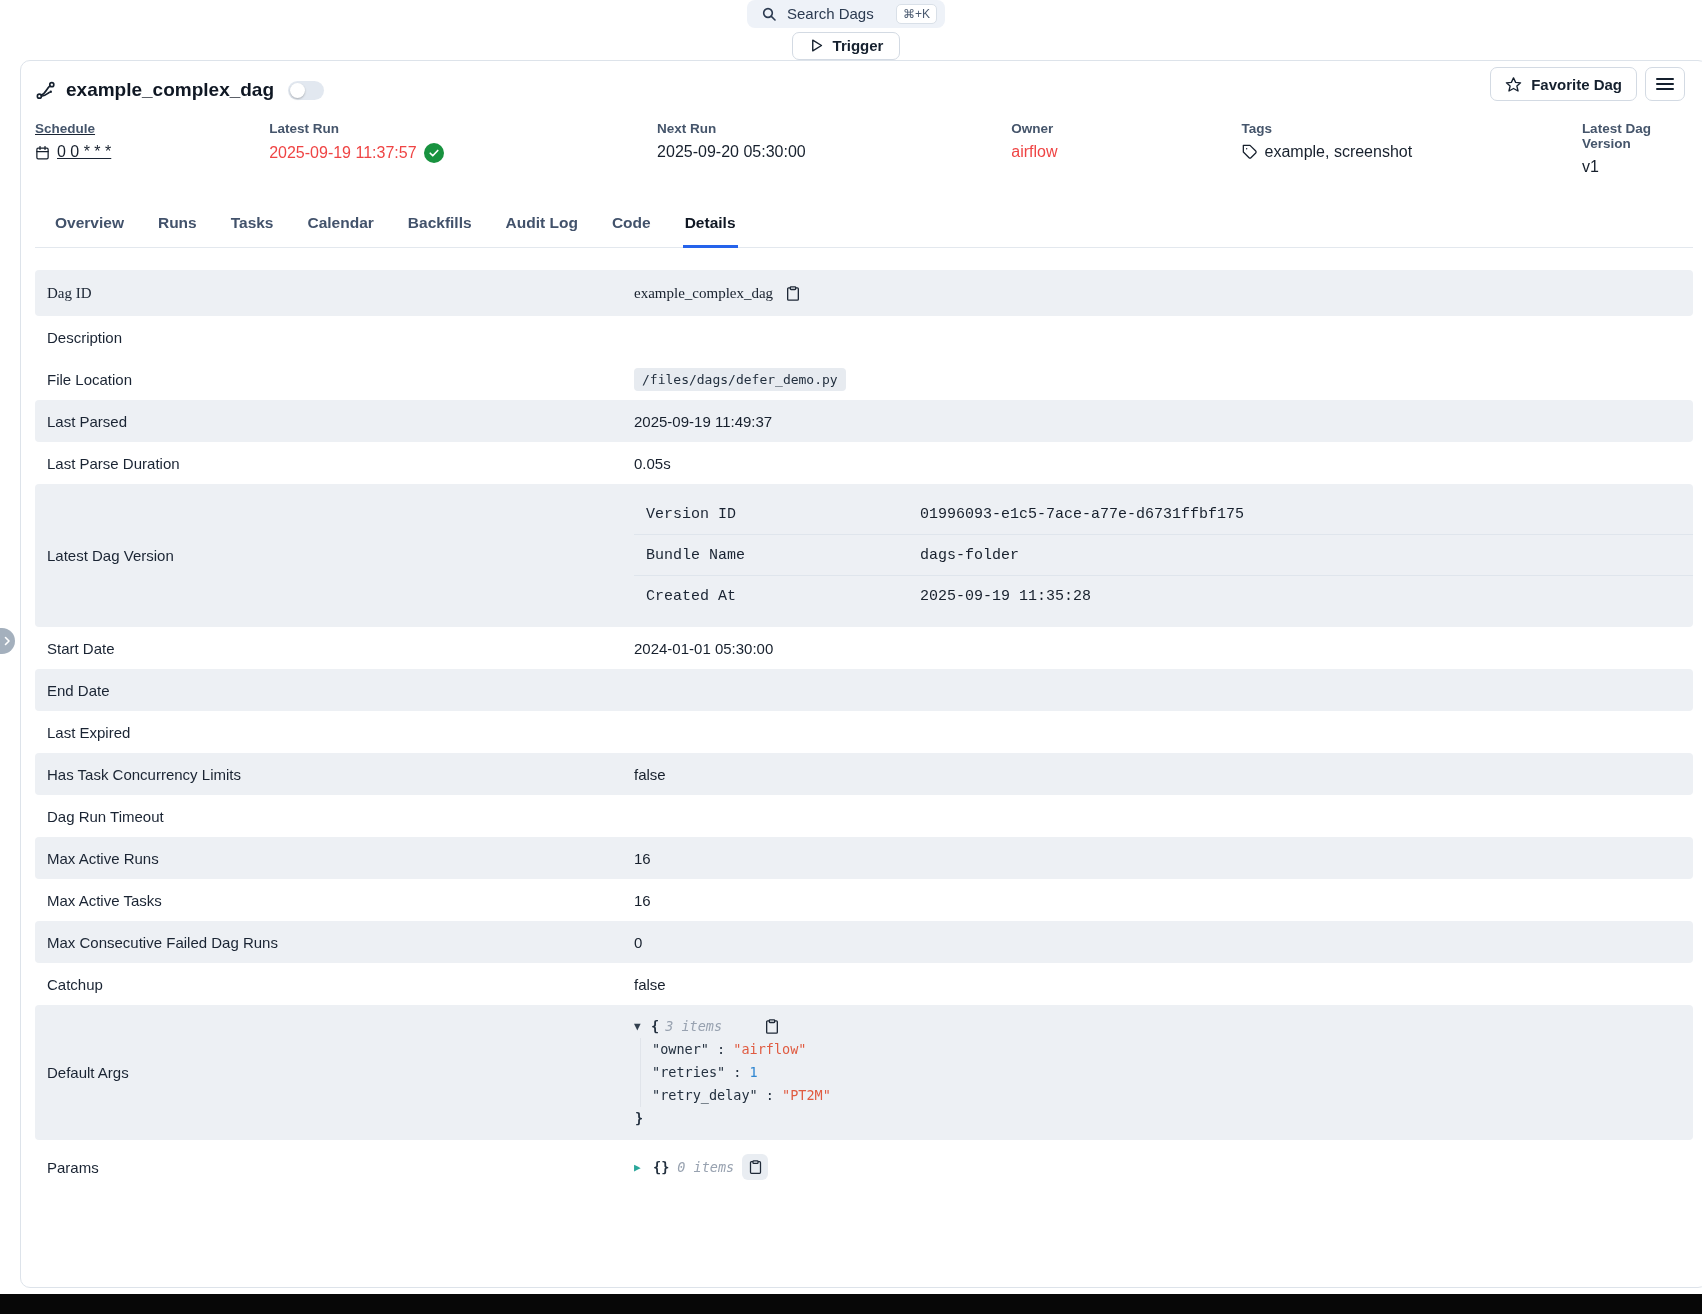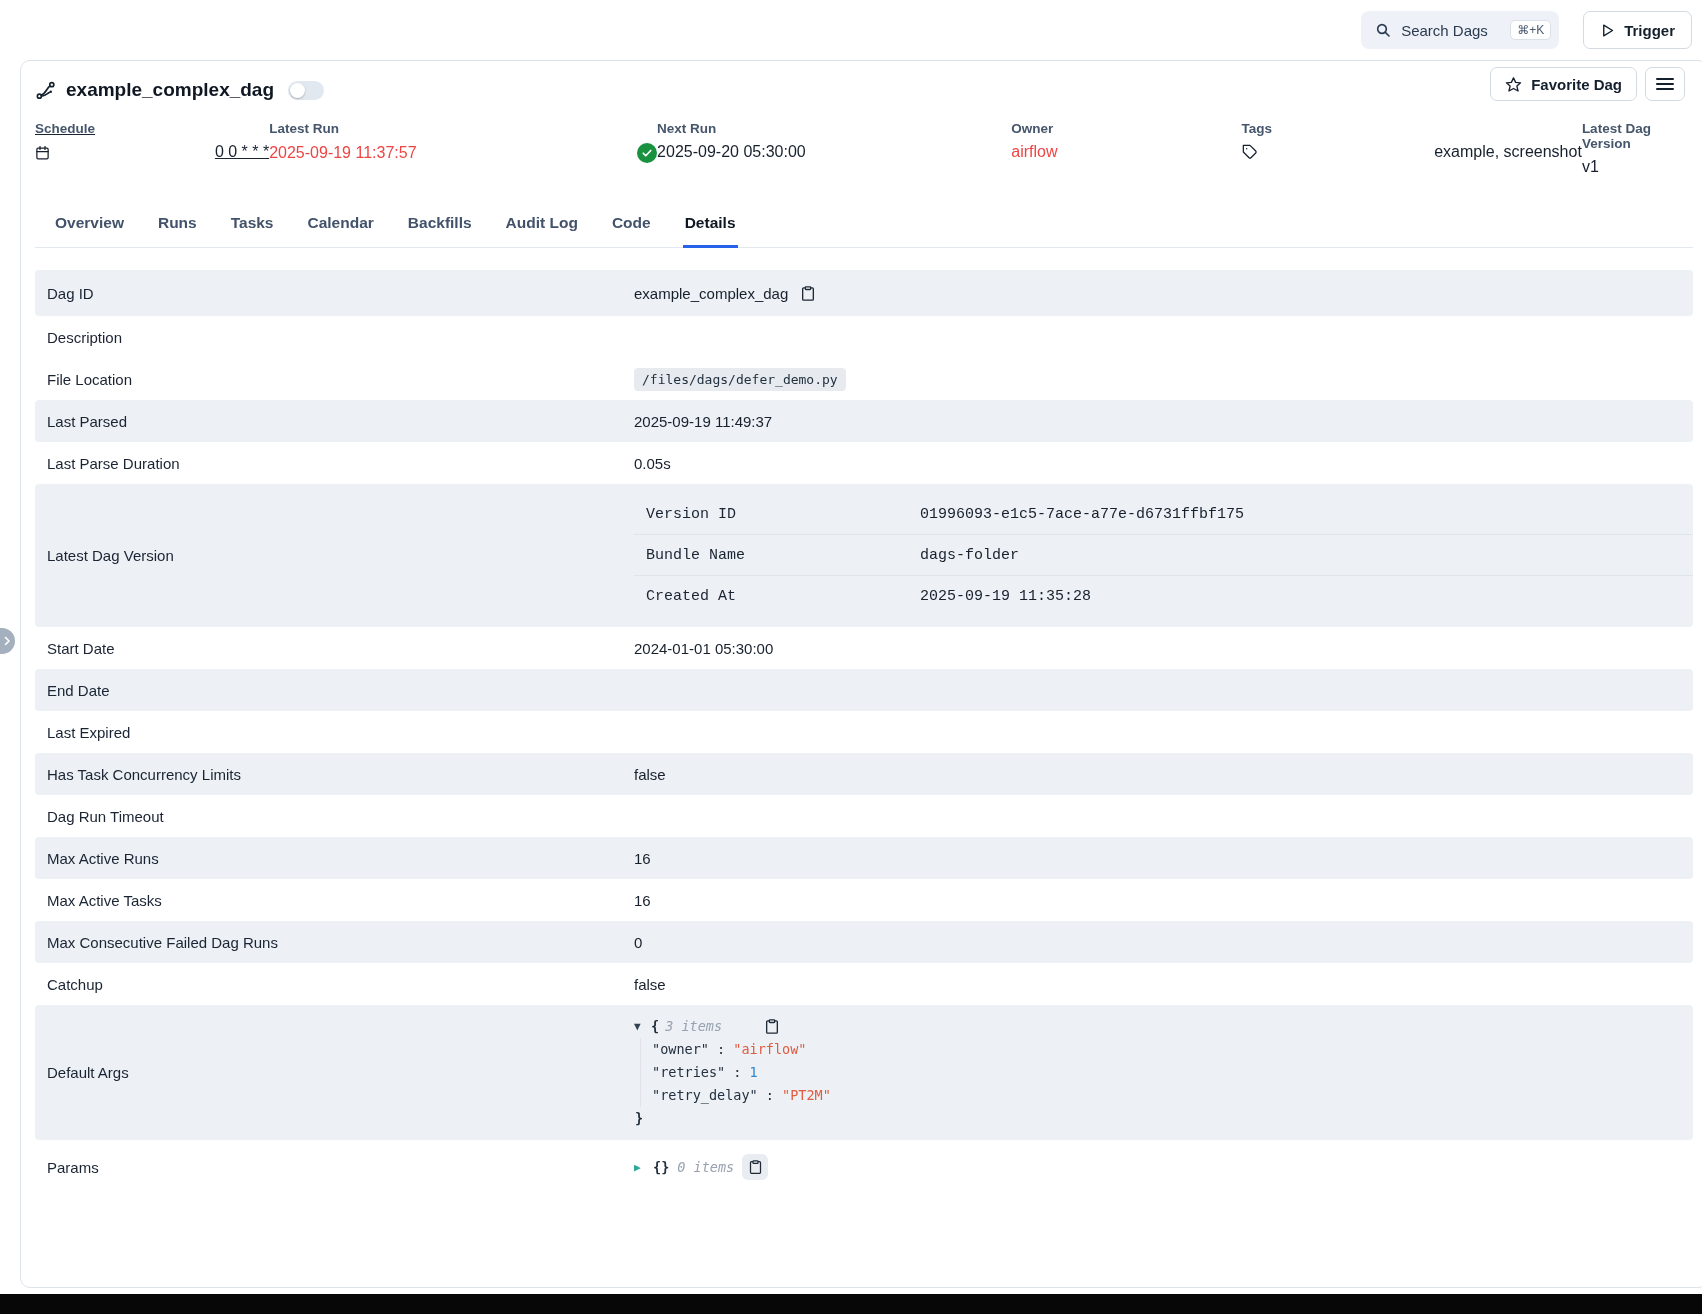--- a/index.html
+++ b/index.html
@@ -2,21 +2,21 @@
 <html><head>
 <meta charset="utf-8">
 <style>
   * { margin:0; padding:0; box-sizing:border-box; }
   html,body { width:1702px; height:1314px; background:#ffffff; overflow:hidden;
     font-family:"Liberation Sans", sans-serif; color:#1a2433; }
   .stage { position:relative; width:1702px; height:1314px; background:#fff; }
 
   
   .topbar { position:absolute; top:0; left:0; right:0; height:60px; background:#fff;
-    display:flex; align-items:center; justify-content:flex-end; gap:24px; padding-right:10px; }
+    display:flex; align-items:center; justify-content:flex-end; gap:4px; padding-right:10px;flex-direction:column; }
   .search-pill { display:flex; align-items:center; gap:10px; width:198px; height:38px;
     background:#eef2f8; border-radius:8px; padding:0 8px 0 14px; cursor:pointer; }
   .search-pill .label { font-size:15px; color:#2b3a50; flex:1; }
   .kbd { background:#fff; border:1px solid #d9e0e8; border-radius:5px; font-size:12px;
     color:#4a5a70; padding:2px 6px; line-height:1.2; }
   .btn { display:inline-flex; align-items:center; gap:9px; background:#fff;
     border:1px solid #d3dae3; border-radius:7px; font-size:15px; font-weight:600;
     color:#15202e; cursor:pointer; }
   .btn.trigger { height:38px; padding:0 16px; }
 
@@ -32,21 +32,21 @@
   .toggle .knob { position:absolute; top:2px; left:2px; width:15px; height:15px;
     background:#fff; border-radius:50%; box-shadow:0 1px 2px rgba(0,0,0,.25); }
 
   .header-actions { position:absolute; top:6px; right:22px; display:flex; gap:8px; }
   .btn.favorite { height:34px; padding:0 14px; }
   .btn.menu { height:34px; width:40px; justify-content:center; }
 
   .info-row { display:flex; margin-top:12px; padding-bottom:14px; }
   .info-col .ilabel { font-size:13.5px; font-weight:600; color:#45556b; }
   .info-col .ivalue { margin-top:7px; font-size:16px; color:#17202d; display:flex;
-    align-items:center; gap:7px;justify-content:space-between; }
+    align-items:center; gap:7px; }
   .col-schedule { width:236px;text-decoration:underline; }
   .col-latest-run { width:391px; }
   .col-next-run { width:357px; }
   .col-owner { width:232px; }
   .col-tags { width:343px; }
   .col-version { margin-left:auto; width:112px; }
   a.lnk { color:#ef4444; text-decoration:none; cursor:pointer; }
   .check-badge { width:20px; height:20px; border-radius:50%; background:#18923f;
     display:inline-flex; align-items:center; justify-content:center; }
 
@@ -58,21 +58,21 @@
   .tab.active { color:#0f1723; font-weight:700; border-bottom-color:#2563eb; }
 
   
   .details-table { margin:22px 14px 0 14px; }
   .drow { display:flex; align-items:center; min-height:42px; border-radius:4px; }
   .drow.shaded { background:#edf0f4; }
   .drow.tall { align-items:center; }
   .dlabel { width:599px; flex-shrink:0; padding:11px 8px 11px 12px; font-size:15px; color:#1a2433; }
   .dvalue { flex:1; display:flex; align-items:center; gap:10px; font-size:15px; color:#17202d;
     min-width:0; }
-  .drow.dag-id { min-height:46px; }
+  .drow.dag-id { min-height:46px;font-family:Liberation Serif, serif; }
   .code-badge { font-family:"DejaVu Sans Mono", monospace; font-size:13px; color:#23303f;
     background:#e7ebf0; border-radius:4px; padding:4px 8px; }
   .copy-btn { display:inline-flex; align-items:center; justify-content:center;
     background:transparent; border:none; cursor:pointer; color:#1f2937; padding:2px; }
   .copy-btn.boxed { background:#e9edf2; border-radius:6px; width:26px; height:26px; }
 
   
   .nested-wrap { flex:1; padding:10px 0;font-family:Liberation Mono, monospace; }
   .nrow { display:flex; align-items:center; height:41px; }
   .nrow:not(:last-child) { border-bottom:1px solid #dfe5ec; }

